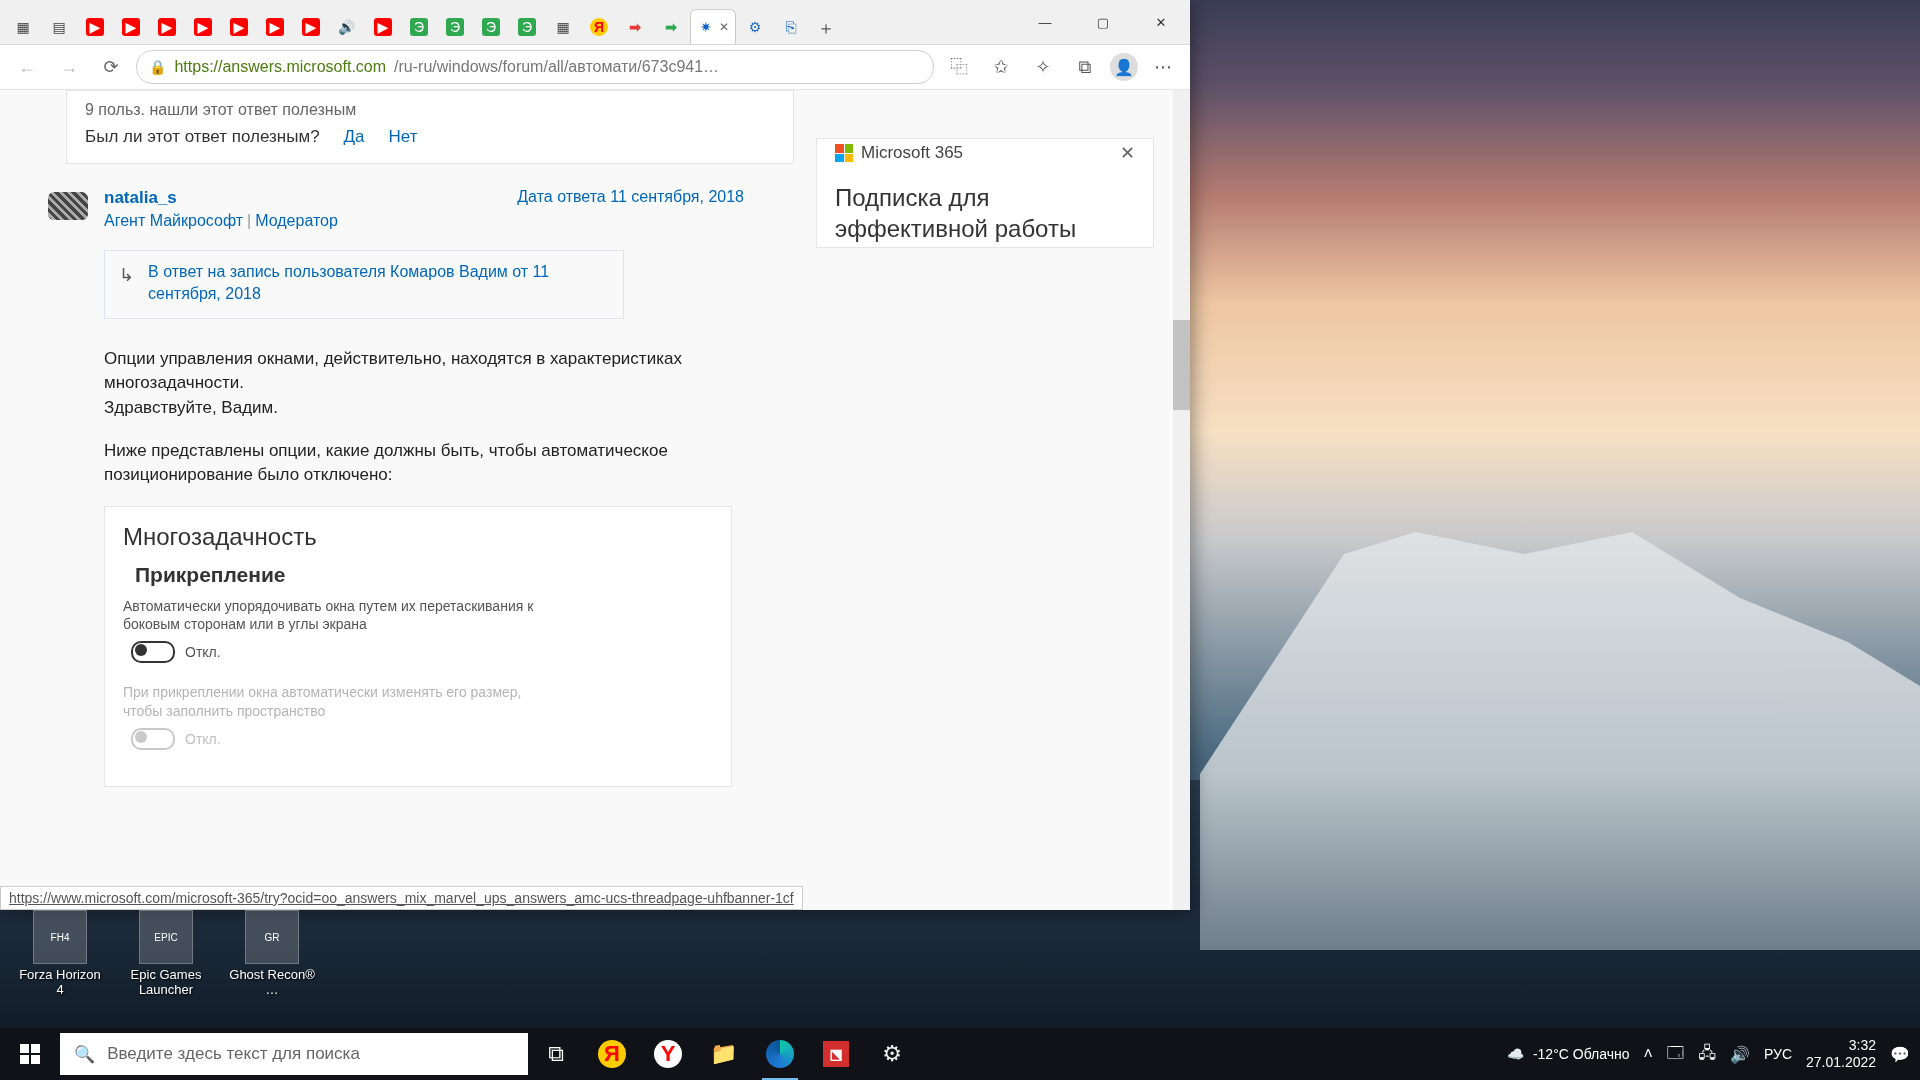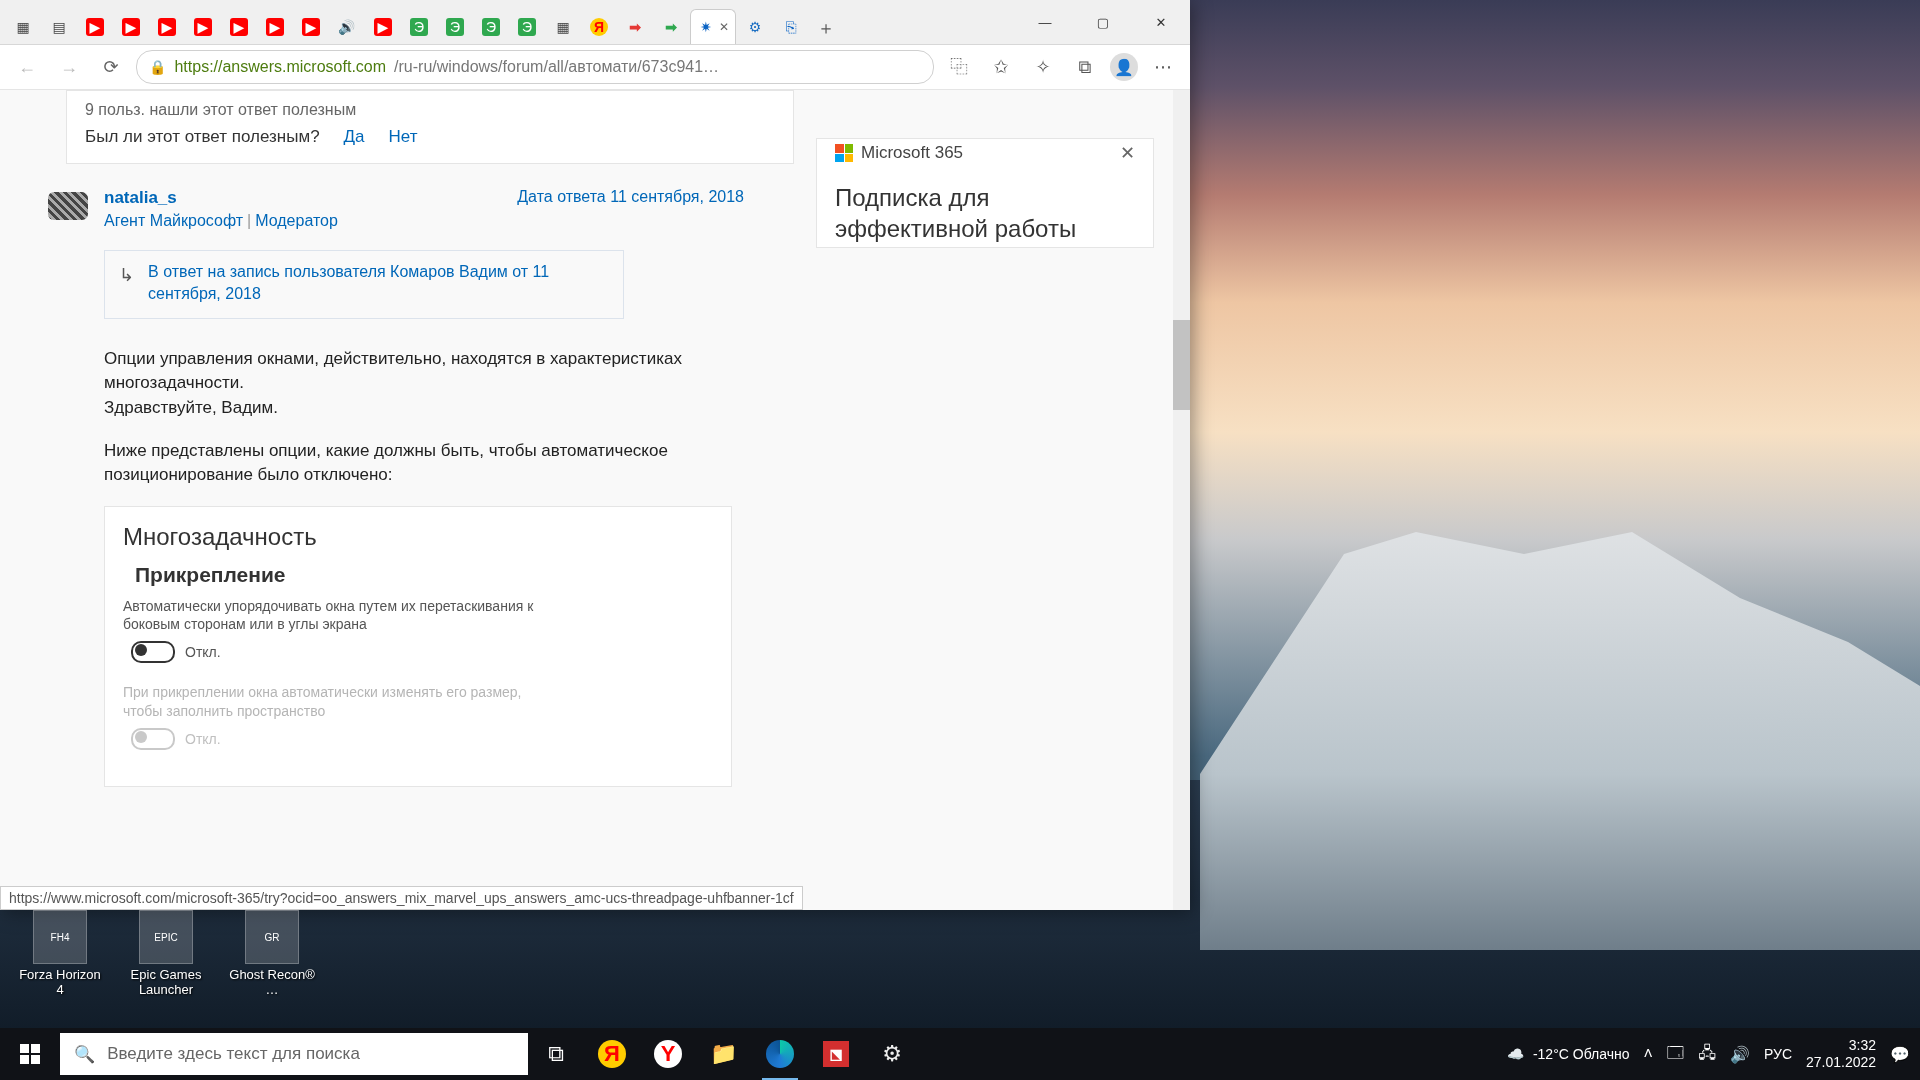--- a/index.html
+++ b/index.html
@@ -32,21 +32,21 @@
 .urlbox{flex:1;height:32px;border:1px solid #d0d0d0;border-radius:16px;display:flex;align-items:center;padding:0 12px;gap:8px;color:#333;font-size:16px;overflow:hidden;}
 .urlbox .lock{color:#666;font-size:14px;}
 .urlbox .host{color:#4d7c0f;}
 .urlbox .path{color:#777;}
 .addr-icn{width:34px;height:34px;display:flex;align-items:center;justify-content:center;color:#555;font-size:18px;}
 .avatar-circle{width:28px;height:28px;border-radius:50%;background:#ddd;display:flex;align-items:center;justify-content:center;color:#888;}
 
 .page{flex:1;position:relative;background:#f9f9f9;overflow:hidden;}
 .scroll-track{position:absolute;right:0;top:0;bottom:0;width:17px;background:#f0f0f0;}
 .scroll-thumb{position:absolute;right:0;width:17px;background:#c2c2c2;}
-.link-status{position:absolute;left:0;bottom:0;background:#fff;border:1px solid #ccc;padding:3px 8px;font-size:14px;color:#555;max-width:860px;white-space:nowrap;overflow:hidden;}
+.link-status{position:absolute;left:0;bottom:0;background:#fff;border:1px solid #ccc;padding:3px 8px;font-size:14px;color:#555;max-width:860px;white-space:nowrap;overflow:hidden;text-decoration:underline;}
 .content-col{position:absolute;left:48px;top:0;width:760px;}
 .helpful-box{background:#fff;border:1px solid #e5e5e5;padding:10px 18px 16px 18px;width:690px;margin-left:18px;}
 .helpful-count{color:#666;font-size:16px;}
 .helpful-row{display:flex;align-items:center;gap:24px;margin-top:8px;}
 .helpful-q{color:#333;font-size:17px;}
 .vote-btn{color:#0067b8;font-size:17px;cursor:pointer;}
 .answer-card{margin-top:24px;display:flex;gap:16px;}
 .avatar-img{width:40px;height:28px;border-radius:6px;background:repeating-linear-gradient(45deg,#444,#444 3px,#aaa 3px,#aaa 6px);margin-top:4px;}
 .answer-body{flex:1;}
 .answer-head{display:flex;justify-content:space-between;align-items:flex-start;width:640px;}

